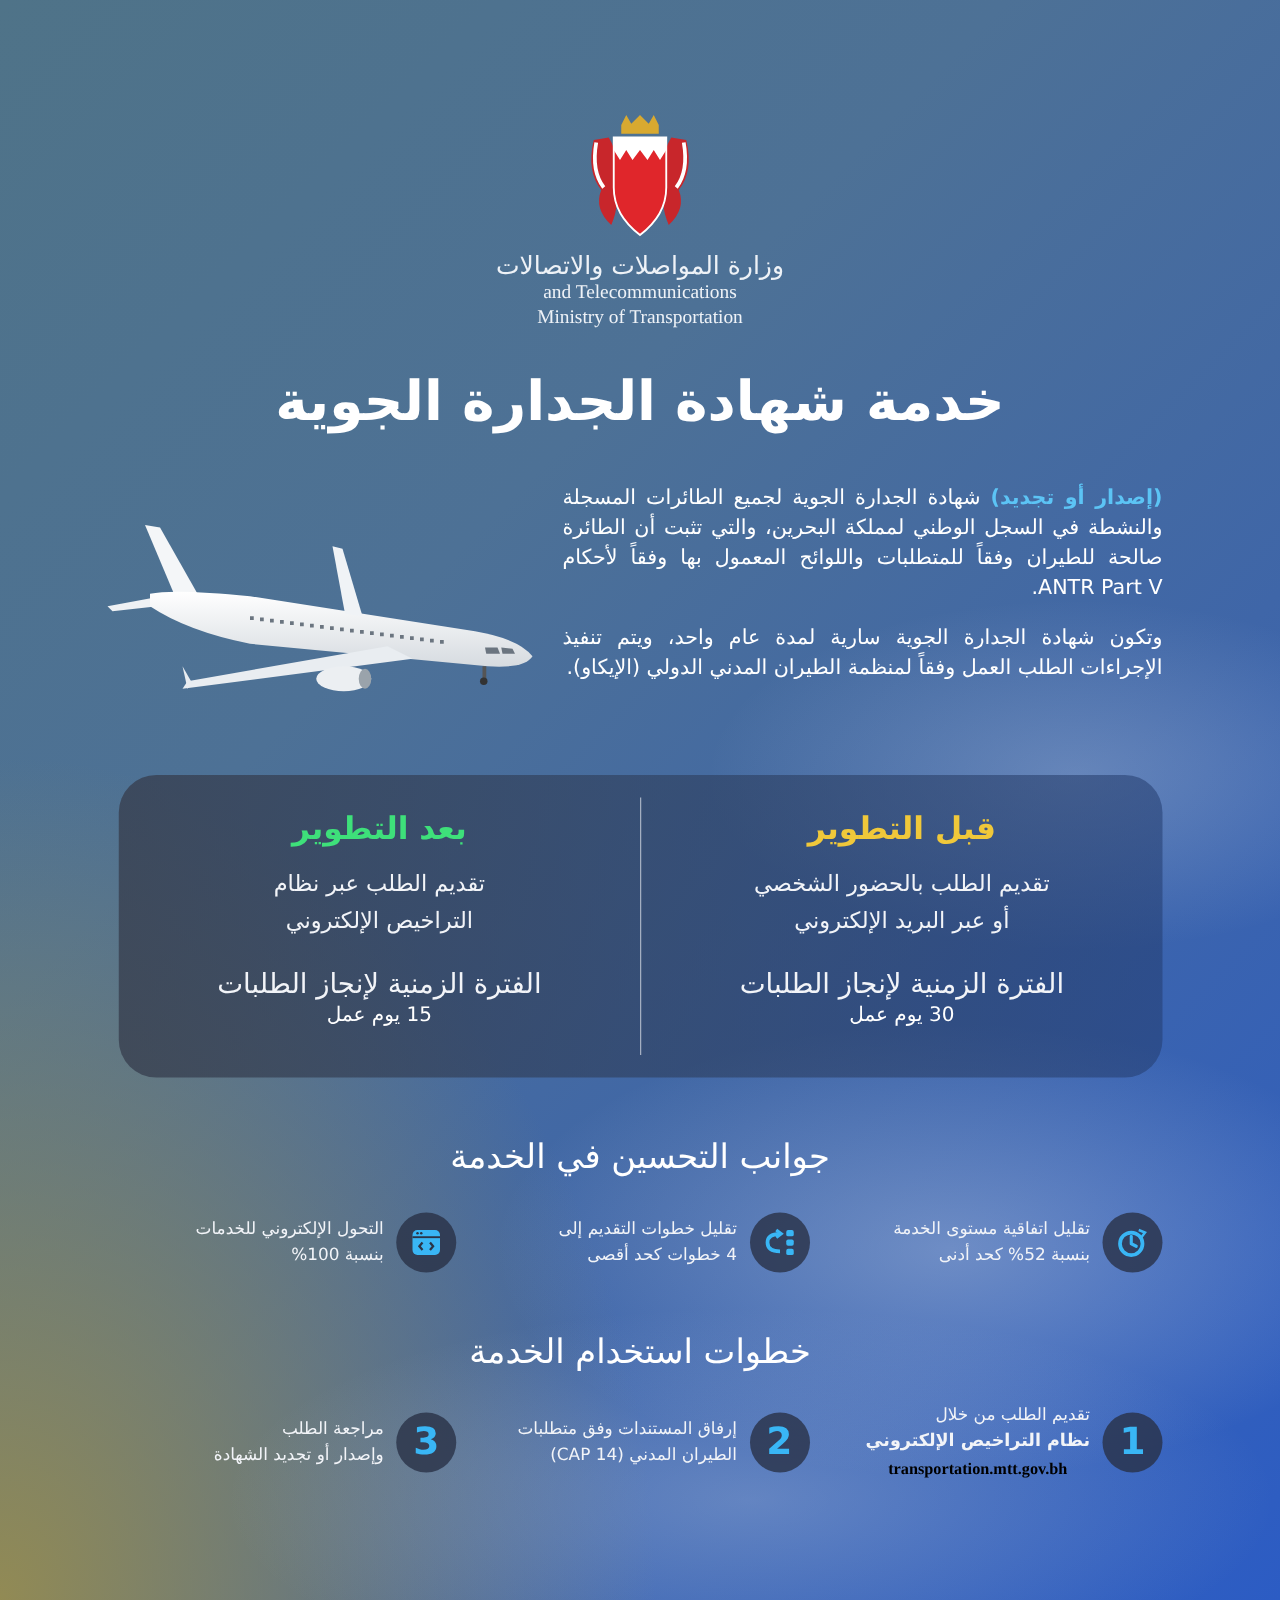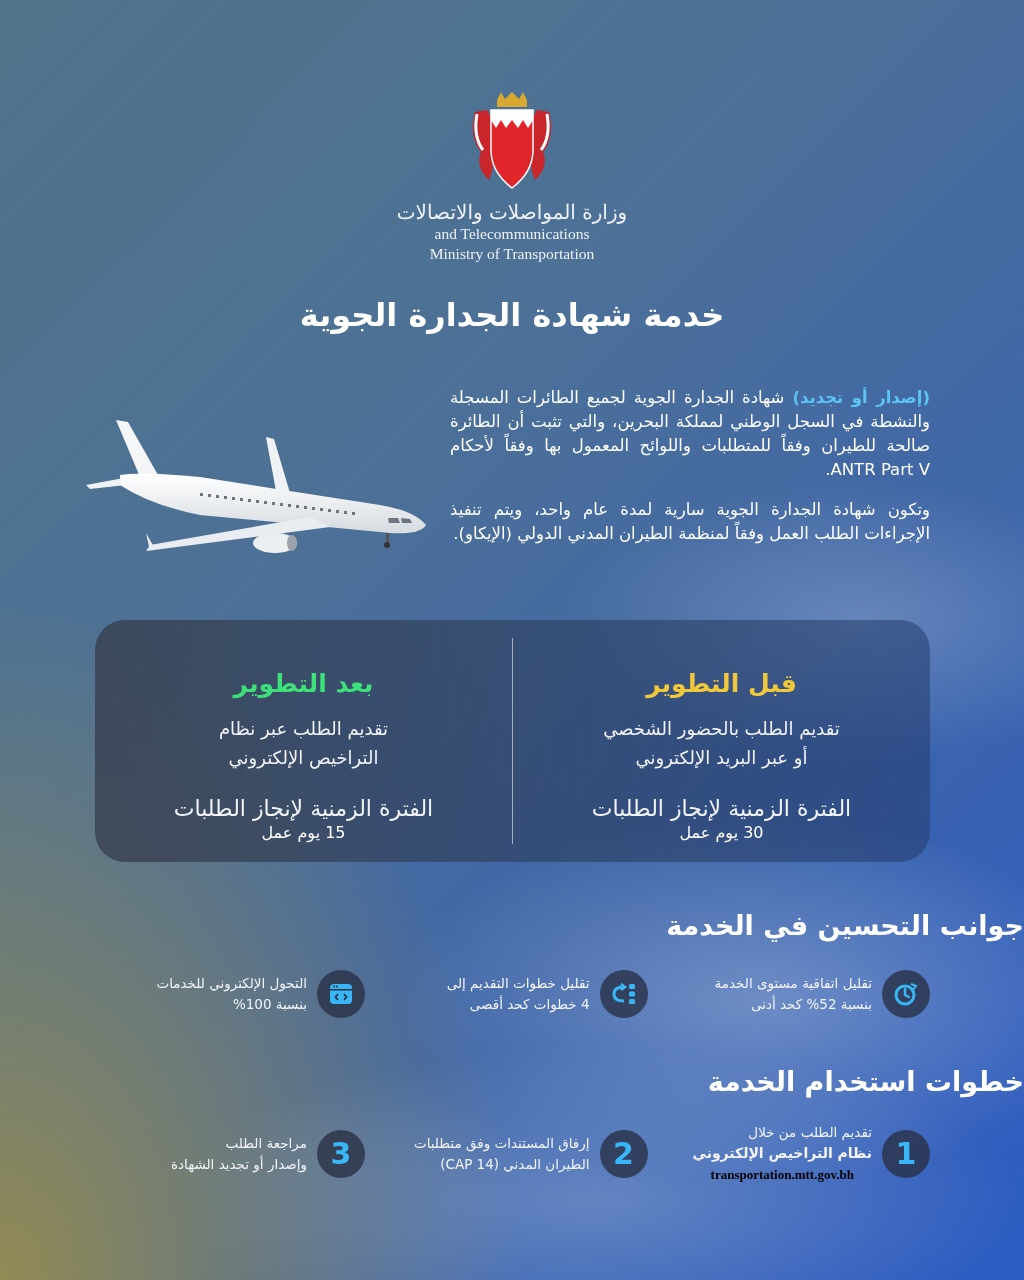--- a/index.html
+++ b/index.html
@@ -19,54 +19,54 @@
 
   
   .logo { position: absolute; left: 0; right: 0; top: 92px; text-align: center; }
   .crest { display: inline-block; width: 90px; height: 100px; }
   .ministry-ar { font-family: "DejaVu Serif", serif; font-size: 20px; margin-top: 4px; color: #eef2f7; letter-spacing: 1px; }
   .ministry-en { font-family: "Liberation Serif", serif; font-size: 15.5px; line-height: 20px; color: #eef2f7; }
 
   
   .main-title {
     position: absolute; left: 0; right: 0; top: 296px; text-align: center;
-    font-size: 32px; font-weight: bold; color: #fff; direction: rtl;
+    font-size: 44px; font-weight: bold; color: #fff; direction: rtl;
   }
 
   
   .intro {
     position: absolute; right: 94px; top: 386px; width: 480px;
     direction: rtl; text-align: justify; font-size: 16.5px; line-height: 24px; color: #ffffff;
   }
   .intro p + p { margin-top: 16px; }
   .highlight { color: #5cc4f5; font-weight: bold; }
 
   
   .plane { position: absolute; left: 80px; top: 405px; width: 360px; height: 165px; }
 
   
   .compare {
     position: absolute; left: 95px; top: 620px; width: 835px; height: 242px;
     border-radius: 30px;
     background: linear-gradient(90deg, rgba(55,62,78,0.78) 0%, rgba(45,60,88,0.60) 50%, rgba(35,60,110,0.55) 100%);
     display: flex; direction: rtl;
   }
-  .compare-col { flex: 1; text-align: center; padding-top: 18px; margin-top: 31px; }
+  .compare-col { flex: 1; text-align: center; padding-top: 28px; }
   .compare-divider { width: 1px; background: rgba(255,255,255,0.55); margin: 18px 0; }
   .col-title { font-size: 25px; font-weight: bold; margin-bottom: 16px; }
   .col-title.before { color: #f0c83a; }
   .col-title.after { color: #3ee07a; }
   .col-text { font-size: 18px; line-height: 29px; color: #f2f4f8; }
   .col-period { margin-top: 22px; font-size: 22px; line-height: 29px; color: #f2f4f8; }
   .col-days { font-weight: normal; font-size: 16px; }
 
   
   .section-title {
-    position: absolute; left: 0; right: 0; direction: rtl;
-    font-size: 27px; font-weight: bold; color: #fff;
+    position: absolute; left: 0; right: 0; text-align: center; direction: rtl;
+    font-size: 27px; font-weight: normal; color: #fff;
   }
 
   
   .row { position: absolute; left: 100px; width: 830px; display: flex; direction: rtl; justify-content: space-between; }
   .item { display: flex; direction: rtl; align-items: center; gap: 10px; width: 265px; }
   .badge {
     width: 48px; height: 48px; border-radius: 50%; flex: none;
     background: rgba(40,48,68,0.78);
     display: flex; align-items: center; justify-content: center;
     color: #39b6f5;

